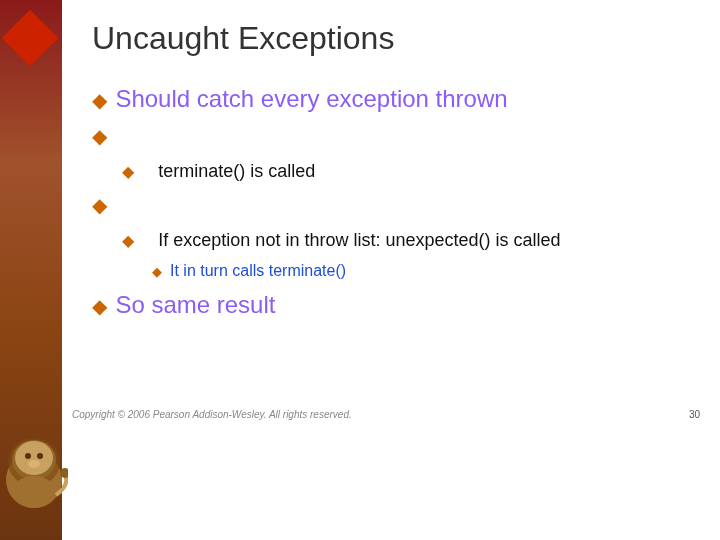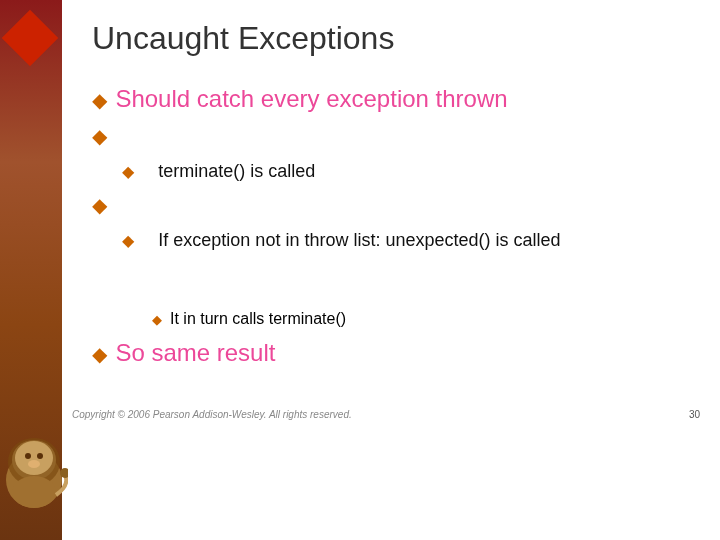--- a/index.html
+++ b/index.html
@@ -82,21 +82,21 @@
 
     .bullet-l1 .diamond-bullet {
       color: #cc6600;
       font-size: 20px;
       margin-right: 8px;
       flex-shrink: 0;
     }
 
     .bullet-l1 .text {
       font-size: 24px;
-      color: #ec4899;
+      color: #8b5cf6;
       line-height: 1.2;
     }
 
     .bullet-l2 {
       display: flex;
       align-items: baseline;
       margin-left: 30px;
       margin-bottom: 8px;
     }
 
@@ -123,23 +123,22 @@
 
     .bullet-l3 .diamond-bullet {
       color: #cc6600;
       font-size: 13px;
       margin-right: 8px;
       flex-shrink: 0;
     }
 
     .bullet-l3 .text {
       font-size: 16px;
-      color: #000000;
+      color: #1d4ed8;
       line-height: 1.3;
-      margin-top: 48px;
     }
 
     .arrow {
       font-size: 24px;
       margin: 0 4px;
     }
 
     
     .section {
       margin-bottom: 10px;

